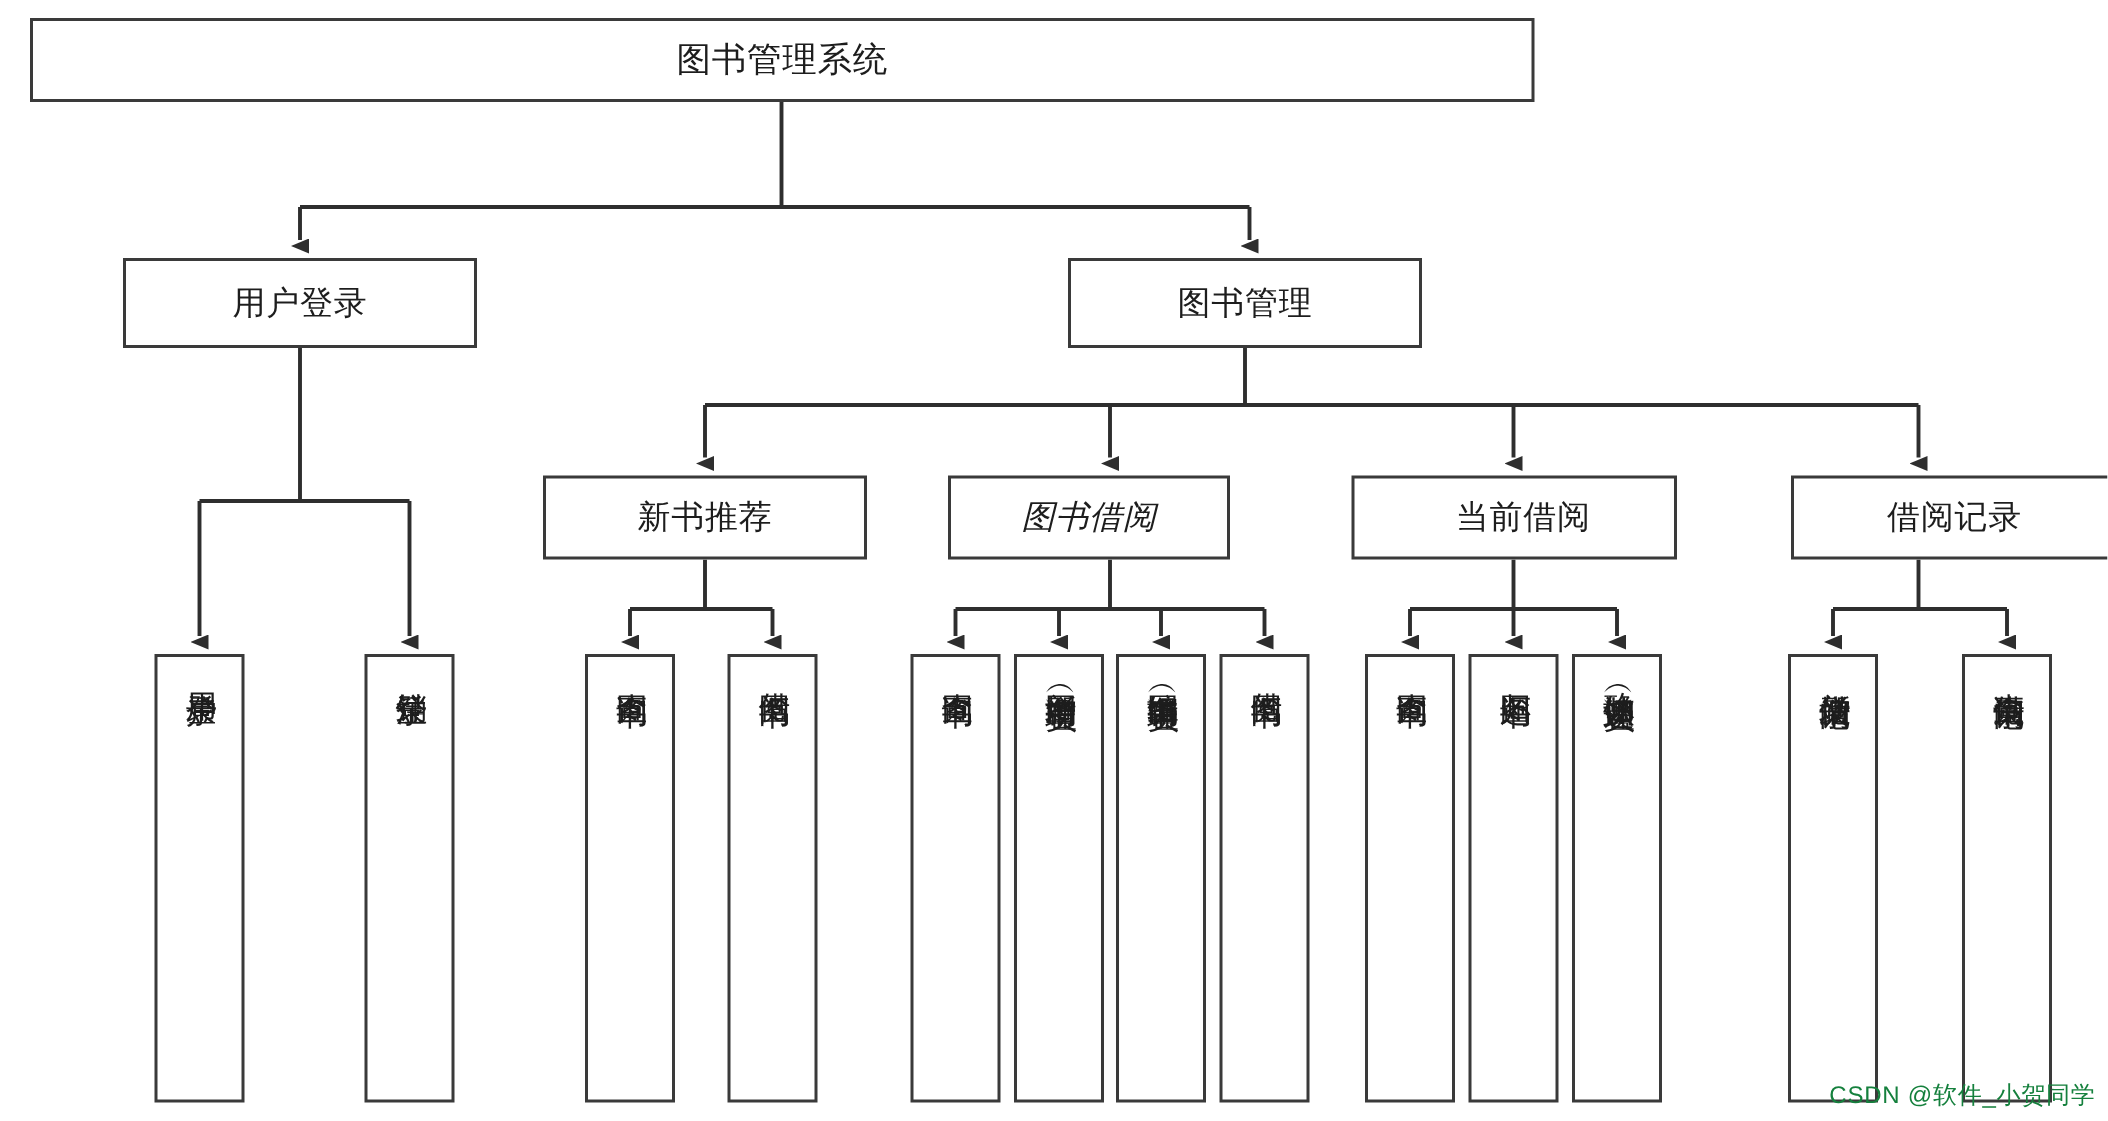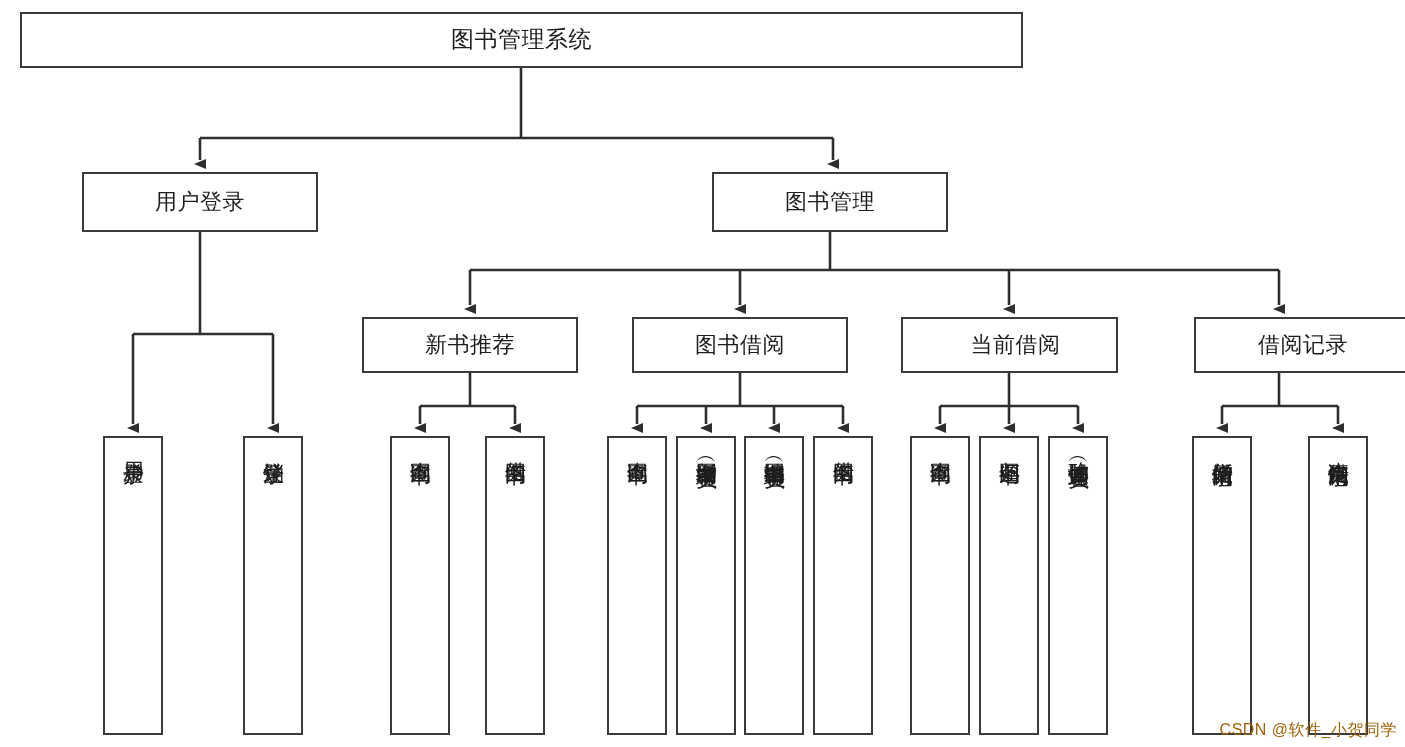--- a/index.html
+++ b/index.html
@@ -60,21 +60,21 @@
     font-size: 21px;
     line-height: 1.18;
     letter-spacing: 1px;
     white-space: nowrap;
   }
   .watermark {
     position: absolute;
     right: 8px;
     bottom: 6px;
     font-size: 16px;
-    color: #a16207;
+    color: #15803d;
     letter-spacing: 0.5px;
     z-index: 3;
     white-space: nowrap;
   }
 </style>
 </head>
 <body>
 
 <div id="diagram-root">
 
@@ -135,21 +135,21 @@
   <div class="node node-branch" style="left:82px; top:172px; width:236px; height:60px;">
     <span class="node-label">用户登录</span>
   </div>
   <div class="node node-branch" style="left:362px; top:317px; width:216px; height:56px;">
     <span class="node-label">新书推荐</span>
   </div>
 
   <div class="node node-branch" style="left:712px; top:172px; width:236px; height:60px;">
     <span class="node-label">图书管理</span>
   </div>
-  <div class="node node-branch" style="left:632px; top:317px; width:216px; height:56px;">
+  <div class="node node-branch" style="left:632px; top:317px; width:188px; height:56px;font-style:italic;">
     <span class="node-label">图书借阅</span>
   </div>
   <div class="node node-branch" style="left:901px; top:317px; width:217px; height:56px;padding-left:12px;">
     <span class="node-label">当前借阅</span>
   </div>
   <div class="node node-branch" style="left:1170px; top:317px; width:218px; height:56px;margin-left:24px;">
     <span class="node-label">借阅记录</span>
   </div>
 
   <div class="node node-leaf" style="left:103px; top:436px; width:60px; height:299px;">

